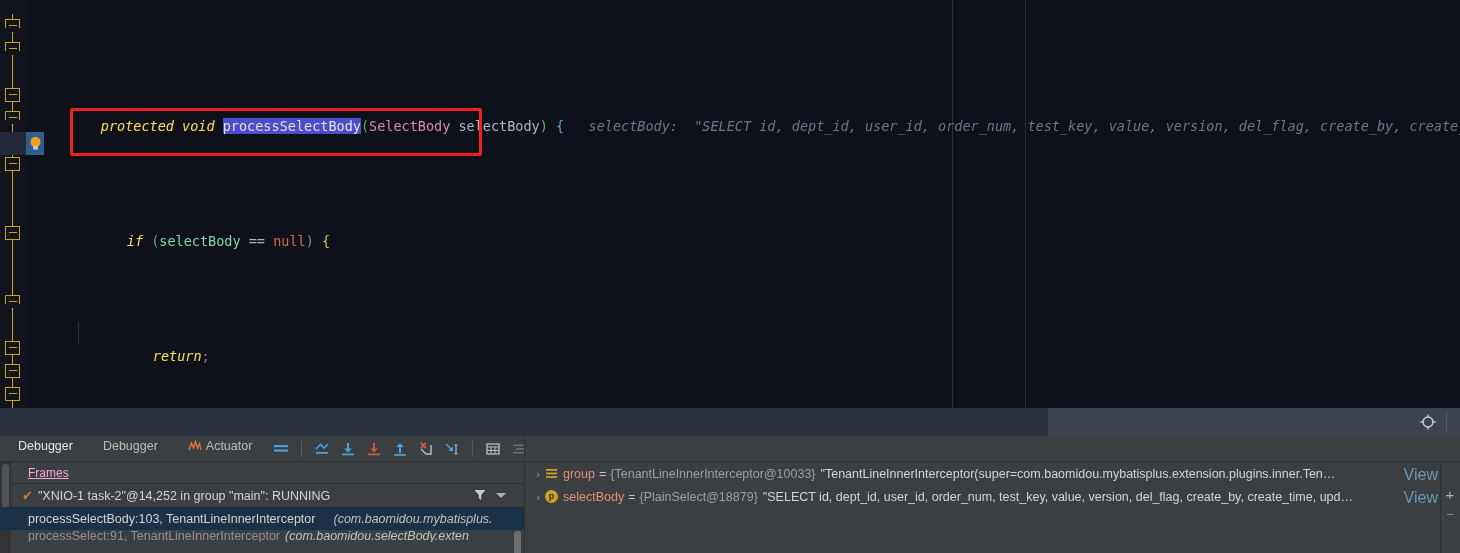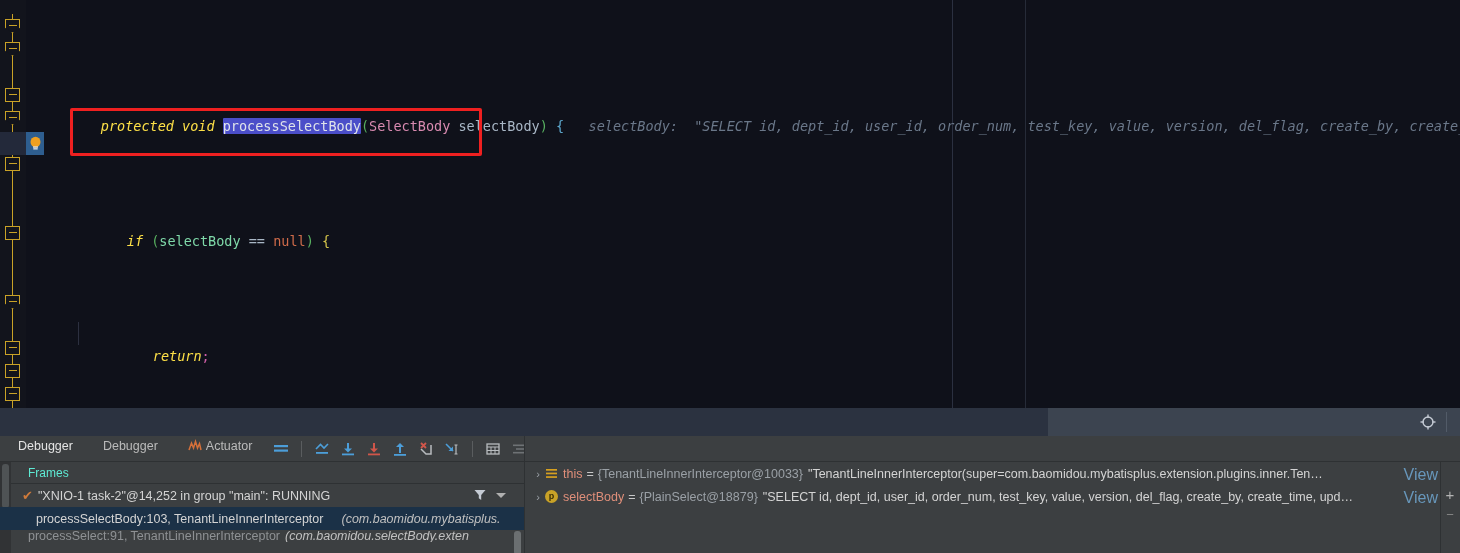--- a/index.html
+++ b/index.html
@@ -146,22 +146,22 @@
   
   #frames-col {
     position: absolute; left: 0; top: 25px; width: 524px; bottom: 0;
     background: #3c3f41; border-top: 1px solid #2e3133;
   }
   #vars-col {
     position: absolute; left: 525px; top: 25px; right: 0; bottom: 0;
     background: #3c3f41; border-top: 1px solid #2e3133;
   }
   .col-header {
-    height: 22px; line-height: 22px; font-size: 12px; color: #5eead4;
-    padding-left: 14px; border-bottom: 1px solid #2e3133;
+    height: 22px; line-height: 22px; font-size: 12px; color: #f9a8d4;
+    padding-left: 14px; border-bottom: 1px solid #2e3133; text-decoration: underline;
   }
   #frames-col .col-header { padding-left: 28px; }
 
   .frame-row {
     height: 23px; display: flex; align-items: center;
     font-size: 12.5px; color: #d4d4d4; padding-left: 22px; position: relative;
   }
   .frame-row.thread { padding-left: 22px; }
   .frame-row.selected { background: #1b3147; }
   .check-icon { color: #cf7a3a; margin-right: 5px; font-size: 13px; }
@@ -451,21 +451,21 @@
       <span class="check-icon">✔</span>
       <span>"XNIO-1 task-2"@14,252 in group "main": RUNNING</span>
       <span class="filter-icon">
         <svg width="12" height="12" viewBox="0 0 12 12">
           <path d="M0.5 1 L11.5 1 L7.2 6 L7.2 11 L4.8 9.3 L4.8 6 Z" fill="#c5cbd4"></path>
         </svg>
       </span>
       <span class="caret-icon"></span>
     </div>
 
-    <div class="frame-row selected" style="padding-left:36px">
+    <div class="frame-row selected" style="padding-left:28px">
       <span>processSelectBody:103, TenantLineInnerInterceptor</span>
       <span class="pkg" style="margin-left:18px">(com.baomidou.mybatisplus.</span>
       <span class="frames-scroll"></span>
     </div>
 
     <div class="frame-row" style="padding-left:28px;color:#8e9194;height:12px;overflow:hidden">
       <span>processSelect:91, TenantLineInnerInterceptor</span>
       <span class="pkg" style="margin-left:5px">(com.baomidou.selectBody.exten</span>
     </div>
   </div>
@@ -474,21 +474,21 @@
 
     <div class="var-row">
       <span class="expander">›</span>
       <span class="var-icon-list">
         <svg width="13" height="13" viewBox="0 0 13 13">
           <rect x="1" y="2" width="11" height="1.7" fill="#d6a020"></rect>
           <rect x="1" y="5.6" width="11" height="1.7" fill="#d6a020"></rect>
           <rect x="1" y="9.2" width="11" height="1.7" fill="#d6a020"></rect>
         </svg>
       </span>
-      <span class="vname">this</span>
+      <span class="vname">group</span>
       <span class="veq">=</span>
       <span class="vref">{TenantLineInnerInterceptor@10033}</span>
       <span class="vstr" style="margin-left:5px">"TenantLineInnerInterceptor(super=com.baomidou.mybatisplus.extension.plugins.inner.Ten…</span>
       <span class="view-link">View</span>
     </div>
 
     <div class="var-row">
       <span class="expander">›</span>
       <span class="var-icon-p">p</span>
       <span class="vname">selectBody</span>

